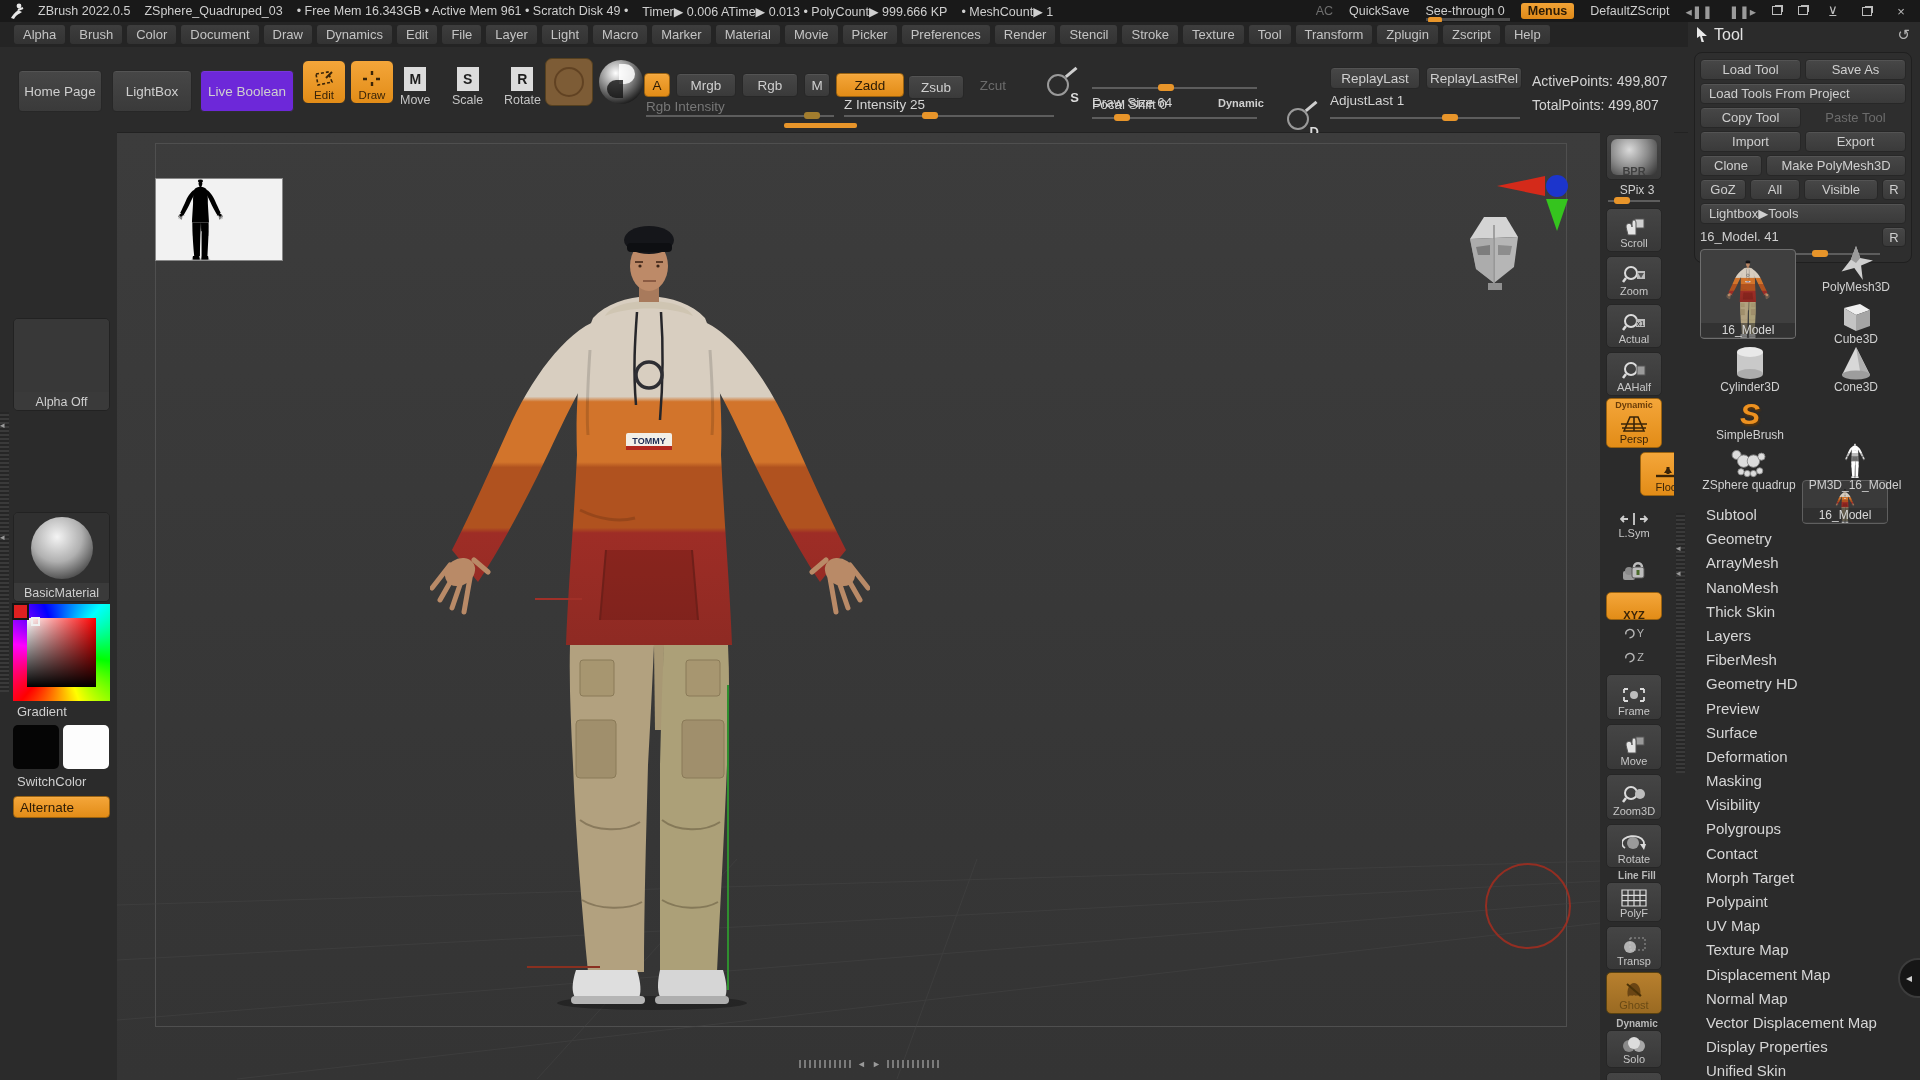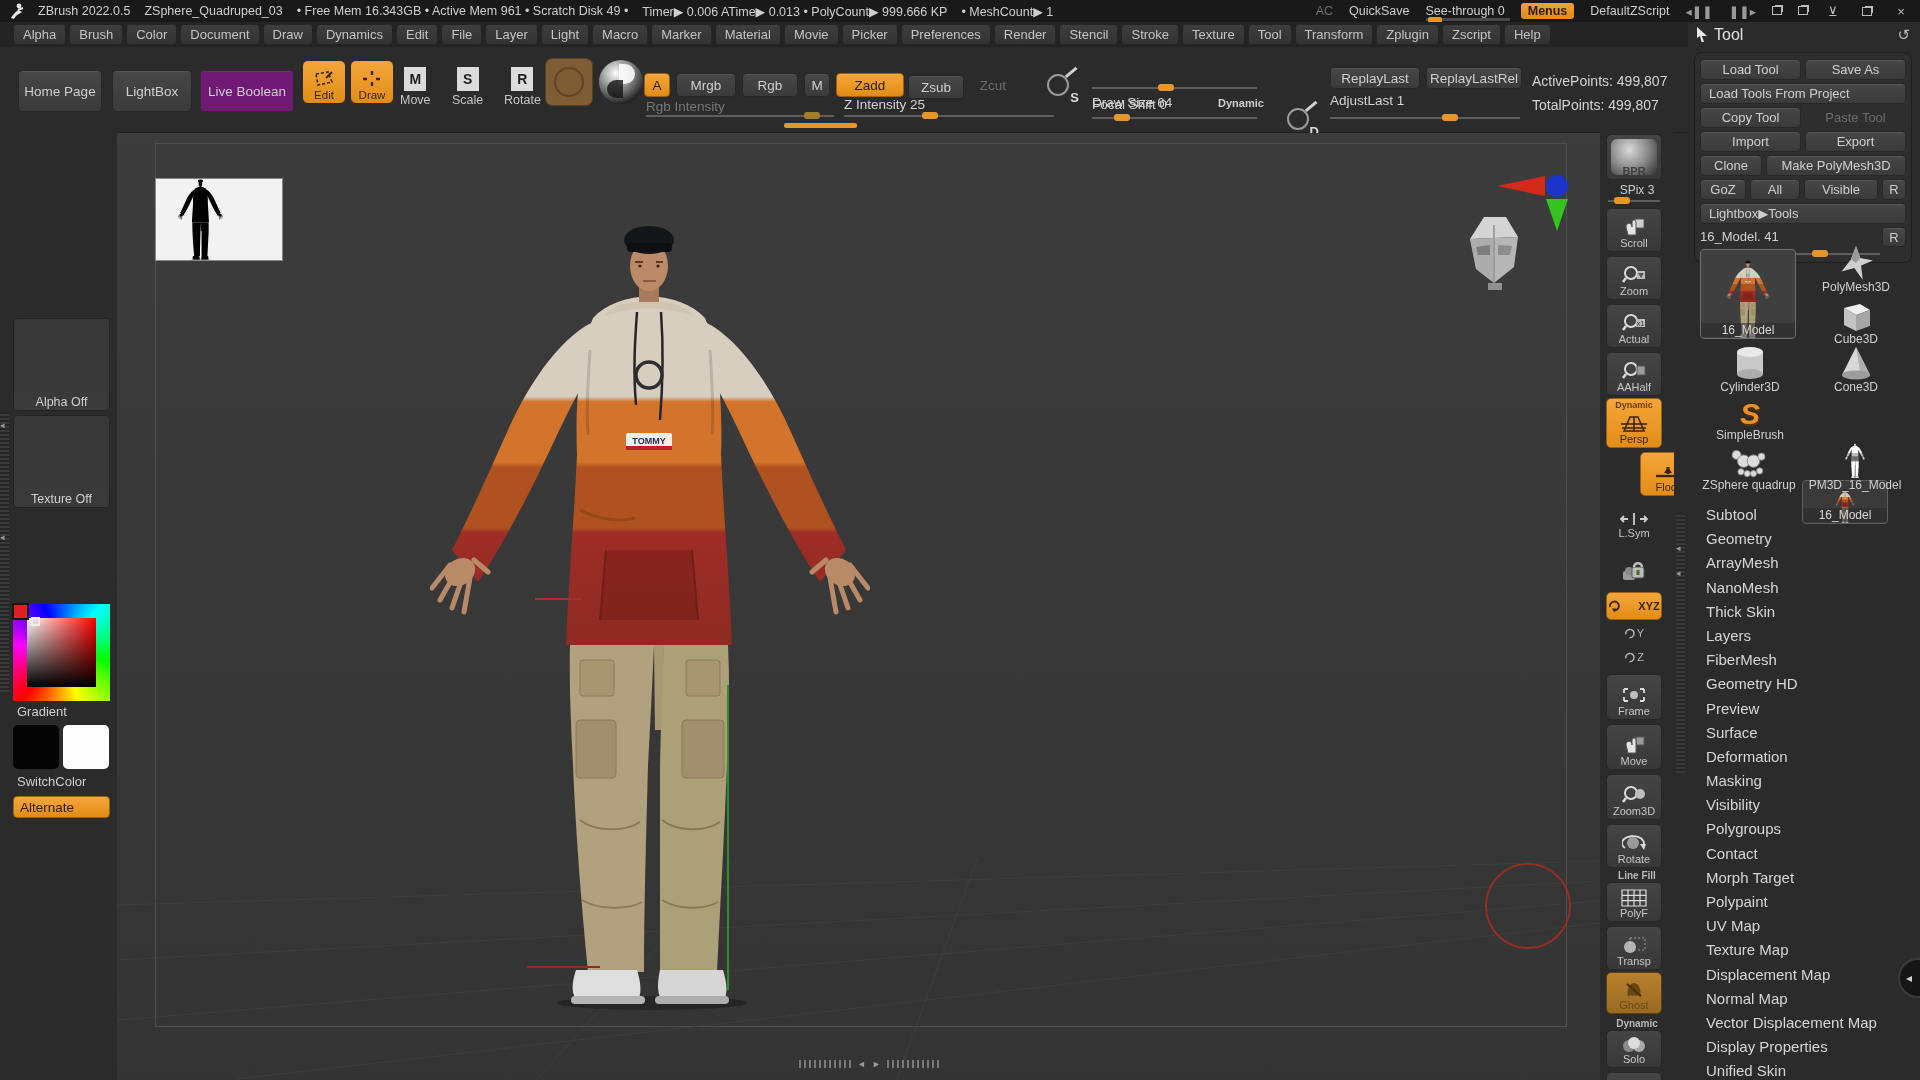--- a/index.html
+++ b/index.html
@@ -231,21 +231,21 @@
       <div class="menu-item">Tool</div>
       <div class="menu-item">Transform</div>
       <div class="menu-item">Zplugin</div>
       <div class="menu-item">Zscript</div>
       <div class="menu-item">Help</div>
     </div>
 
   <div class="shelf">
     <div class="btn abs" style="left:18px;top:23px;width:84px;height:42px;">Home Page</div>
     <div class="btn abs" style="left:112px;top:23px;width:80px;height:42px;">LightBox</div>
-    <div class="btn abs" style="left:200px;top:23px;width:94px;height:42px;background:#701a75;border-color:#2e2e2e;">Live Boolean</div>
+    <div class="btn abs" style="left:200px;top:23px;width:94px;height:42px;background:#6d28d9;border-color:#2e2e2e;">Live Boolean</div>
 
     <div class="icon-btn-orange abs" style="left:302px;top:13px;width:44px;height:44px;">
       <svg width="22" height="20" viewBox="0 0 22 20">
         <path d="M3,5 L15,3 L19,13 L5,16 Z" fill="none" stroke="#3a2408" stroke-width="1.6" stroke-dasharray="3 2"></path>
         <path d="M13,9 L19,3" stroke="#3a2408" stroke-width="2"></path>
       </svg>
       <span>Edit</span>
     </div>
     <div class="icon-btn-orange abs" style="left:350px;top:13px;width:44px;height:44px;">
       <svg width="22" height="20" viewBox="0 0 22 20">
@@ -331,23 +331,25 @@
 
     <span class="slabel" style="left:1532px;top:26px;font-size:14px;">ActivePoints: 499,807</span>
     <span class="slabel" style="left:1532px;top:50px;font-size:14px;">TotalPoints: 499,807</span>
   </div>
 
   <div class="left-tray">
     <div class="tray-item" style="top:206px;height:93px;">
       <div class="tray-thumb" style="height:73px;background:#383838;"></div>
       <div class="tray-label">Alpha Off</div>
     </div>
-    <div class="tray-item" style="top:303px;height:93px;">
-      <div class="tray-thumb" style="height:73px;background:#383838;"></div>
-      <div class="tray-label">Texture Off</div>
+    <div class="tray-item" style="top:400px;height:90px;">
+      <div class="tray-thumb" style="height:70px;background:#303030;">
+        <div style="width:62px;height:62px;border-radius:50%;background:radial-gradient(circle at 42% 32%,#f4f4f4,#b0b0b0 45%,#3a3a3a 85%);"></div>
+      </div>
+      <div class="tray-label">BasicMaterial</div>
     </div>
 
     <div class="abs" style="left:13px;top:492px;width:97px;height:97px;background:conic-gradient(from 220deg, #ff0000,#ff00ff,#0000ff,#00ffff,#00ff00,#ffff00,#ff0000);">
       <div style="position:absolute;inset:14px;background:linear-gradient(to top,#000,rgba(0,0,0,0)),linear-gradient(to right,#fff,#f00);"></div>
       <div style="position:absolute;left:-1px;top:-1px;width:17px;height:17px;background:#e02020;border:2px solid #151515;"></div>
       <div style="position:absolute;left:18px;top:13px;width:9px;height:9px;border:2px solid #f0f0f0;"></div>
     </div>
     <div class="abs" style="left:13px;top:590px;width:97px;height:20px;line-height:20px;text-align:left;padding-left:4px;font-size:13px;color:#cfcfcf;">Gradient</div>
 
     <div class="abs" style="left:13px;top:613px;width:46px;height:44px;background:#050505;border-radius:5px;"></div>
@@ -481,21 +483,21 @@
     </div>
     <div class="rs-item flat" style="top:414px;height:44px;">
       <svg width="26" height="26" viewBox="0 0 26 26">
         <rect x="2" y="12" width="12" height="9" rx="2" fill="#9a9a9a"></rect>
           <circle cx="8" cy="12" r="4" fill="#8a8a8a"></circle>
         <rect x="11" y="8" width="12" height="11" rx="2" fill="#bdbdbd" stroke="#555"></rect>
         <path d="M13,8 C13,3 21,3 21,8" fill="none" stroke="#bdbdbd" stroke-width="2.5"></path>
         <rect x="15.5" y="11" width="3" height="5" fill="#4a6a2a"></rect>
       </svg>
     </div>
-    <div class="rs-item orange" style="top:462px;height:28px;flex-direction:row;gap:18px;justify-content:center;padding-bottom:0;font-weight:bold;">
+    <div class="rs-item orange" style="top:462px;height:28px;flex-direction:column;gap:18px;justify-content:center;padding-bottom:0;font-weight:bold;">
       <svg width="12" height="12" viewBox="0 0 12 12">
           <path d="M2,7 A4.5,4.5 0 1 1 6,10.5" fill="none" stroke="#3a2408" stroke-width="1.8"></path>
           <polygon points="6,12 4,8.5 9,8.5" fill="#3a2408"></polygon>
         </svg>
       <span>XYZ</span>
     </div>
     <div class="rs-item flat" style="top:492px;height:22px;flex-direction:row;gap:2px;justify-content:center;padding-bottom:0;color:#b5b5b5;">
       <svg width="11" height="11" viewBox="0 0 12 12">
           <path d="M2,7 A4.5,4.5 0 1 1 6,10.5" fill="none" stroke="#b5b5b5" stroke-width="1.6"></path>
         </svg>

